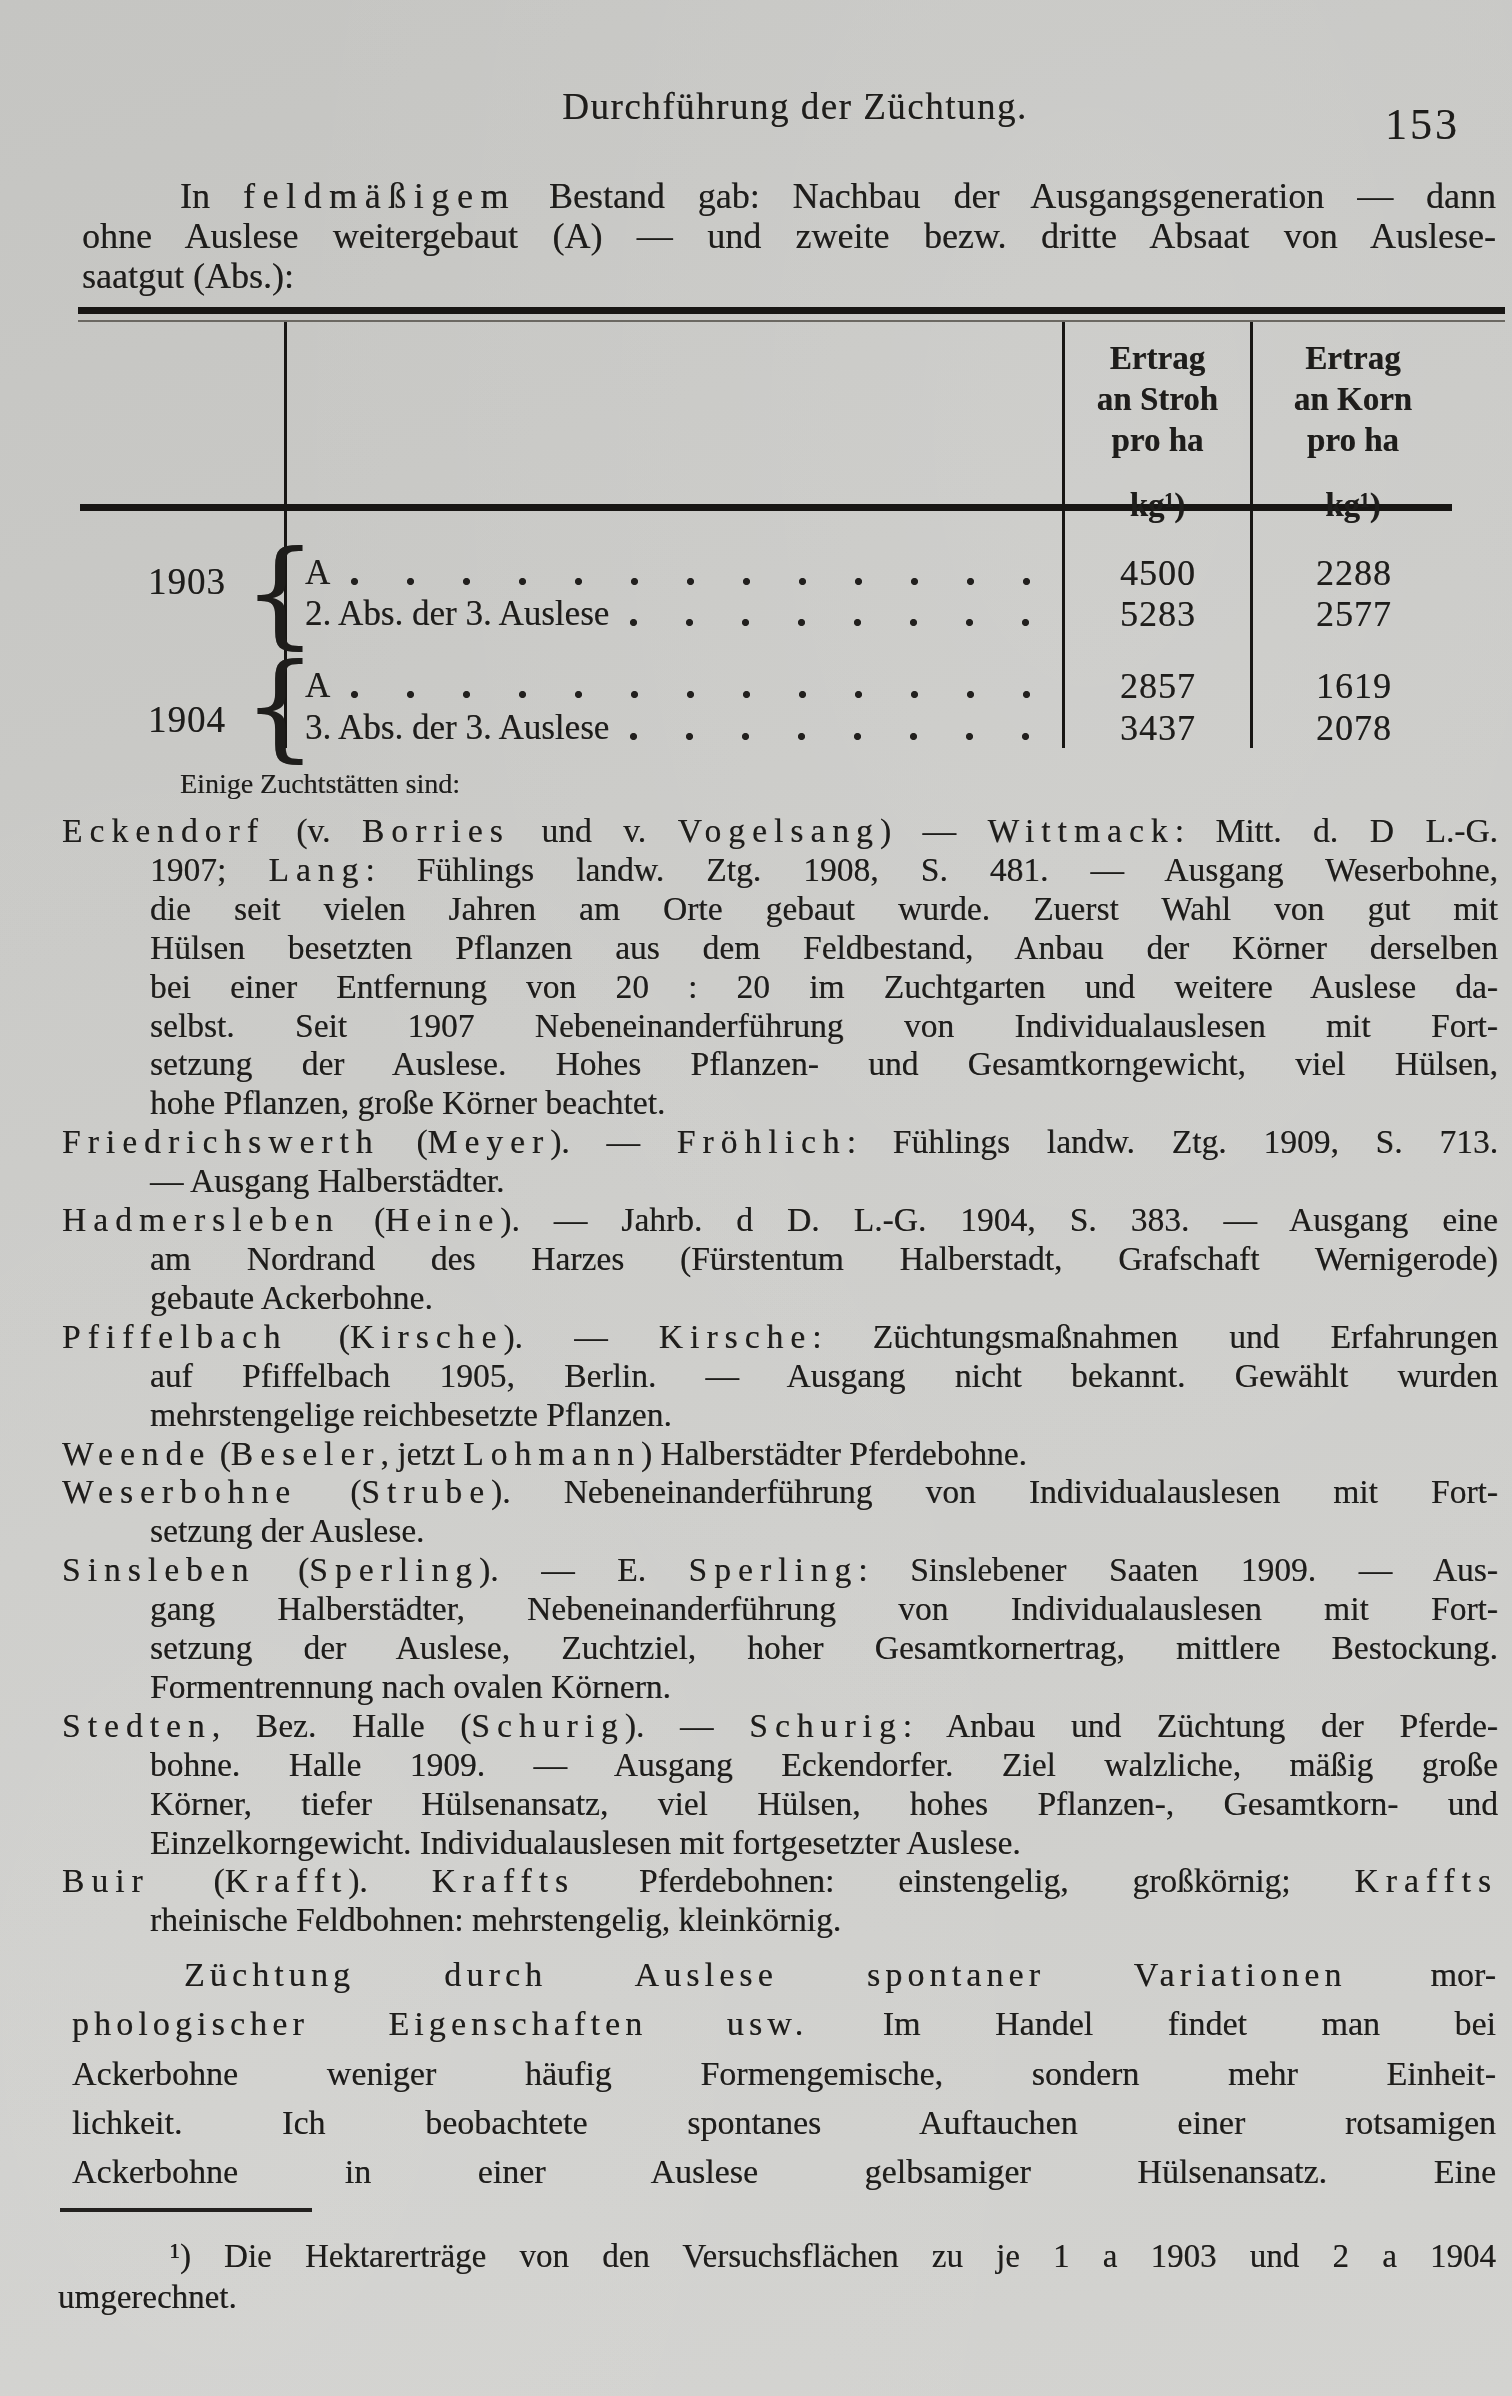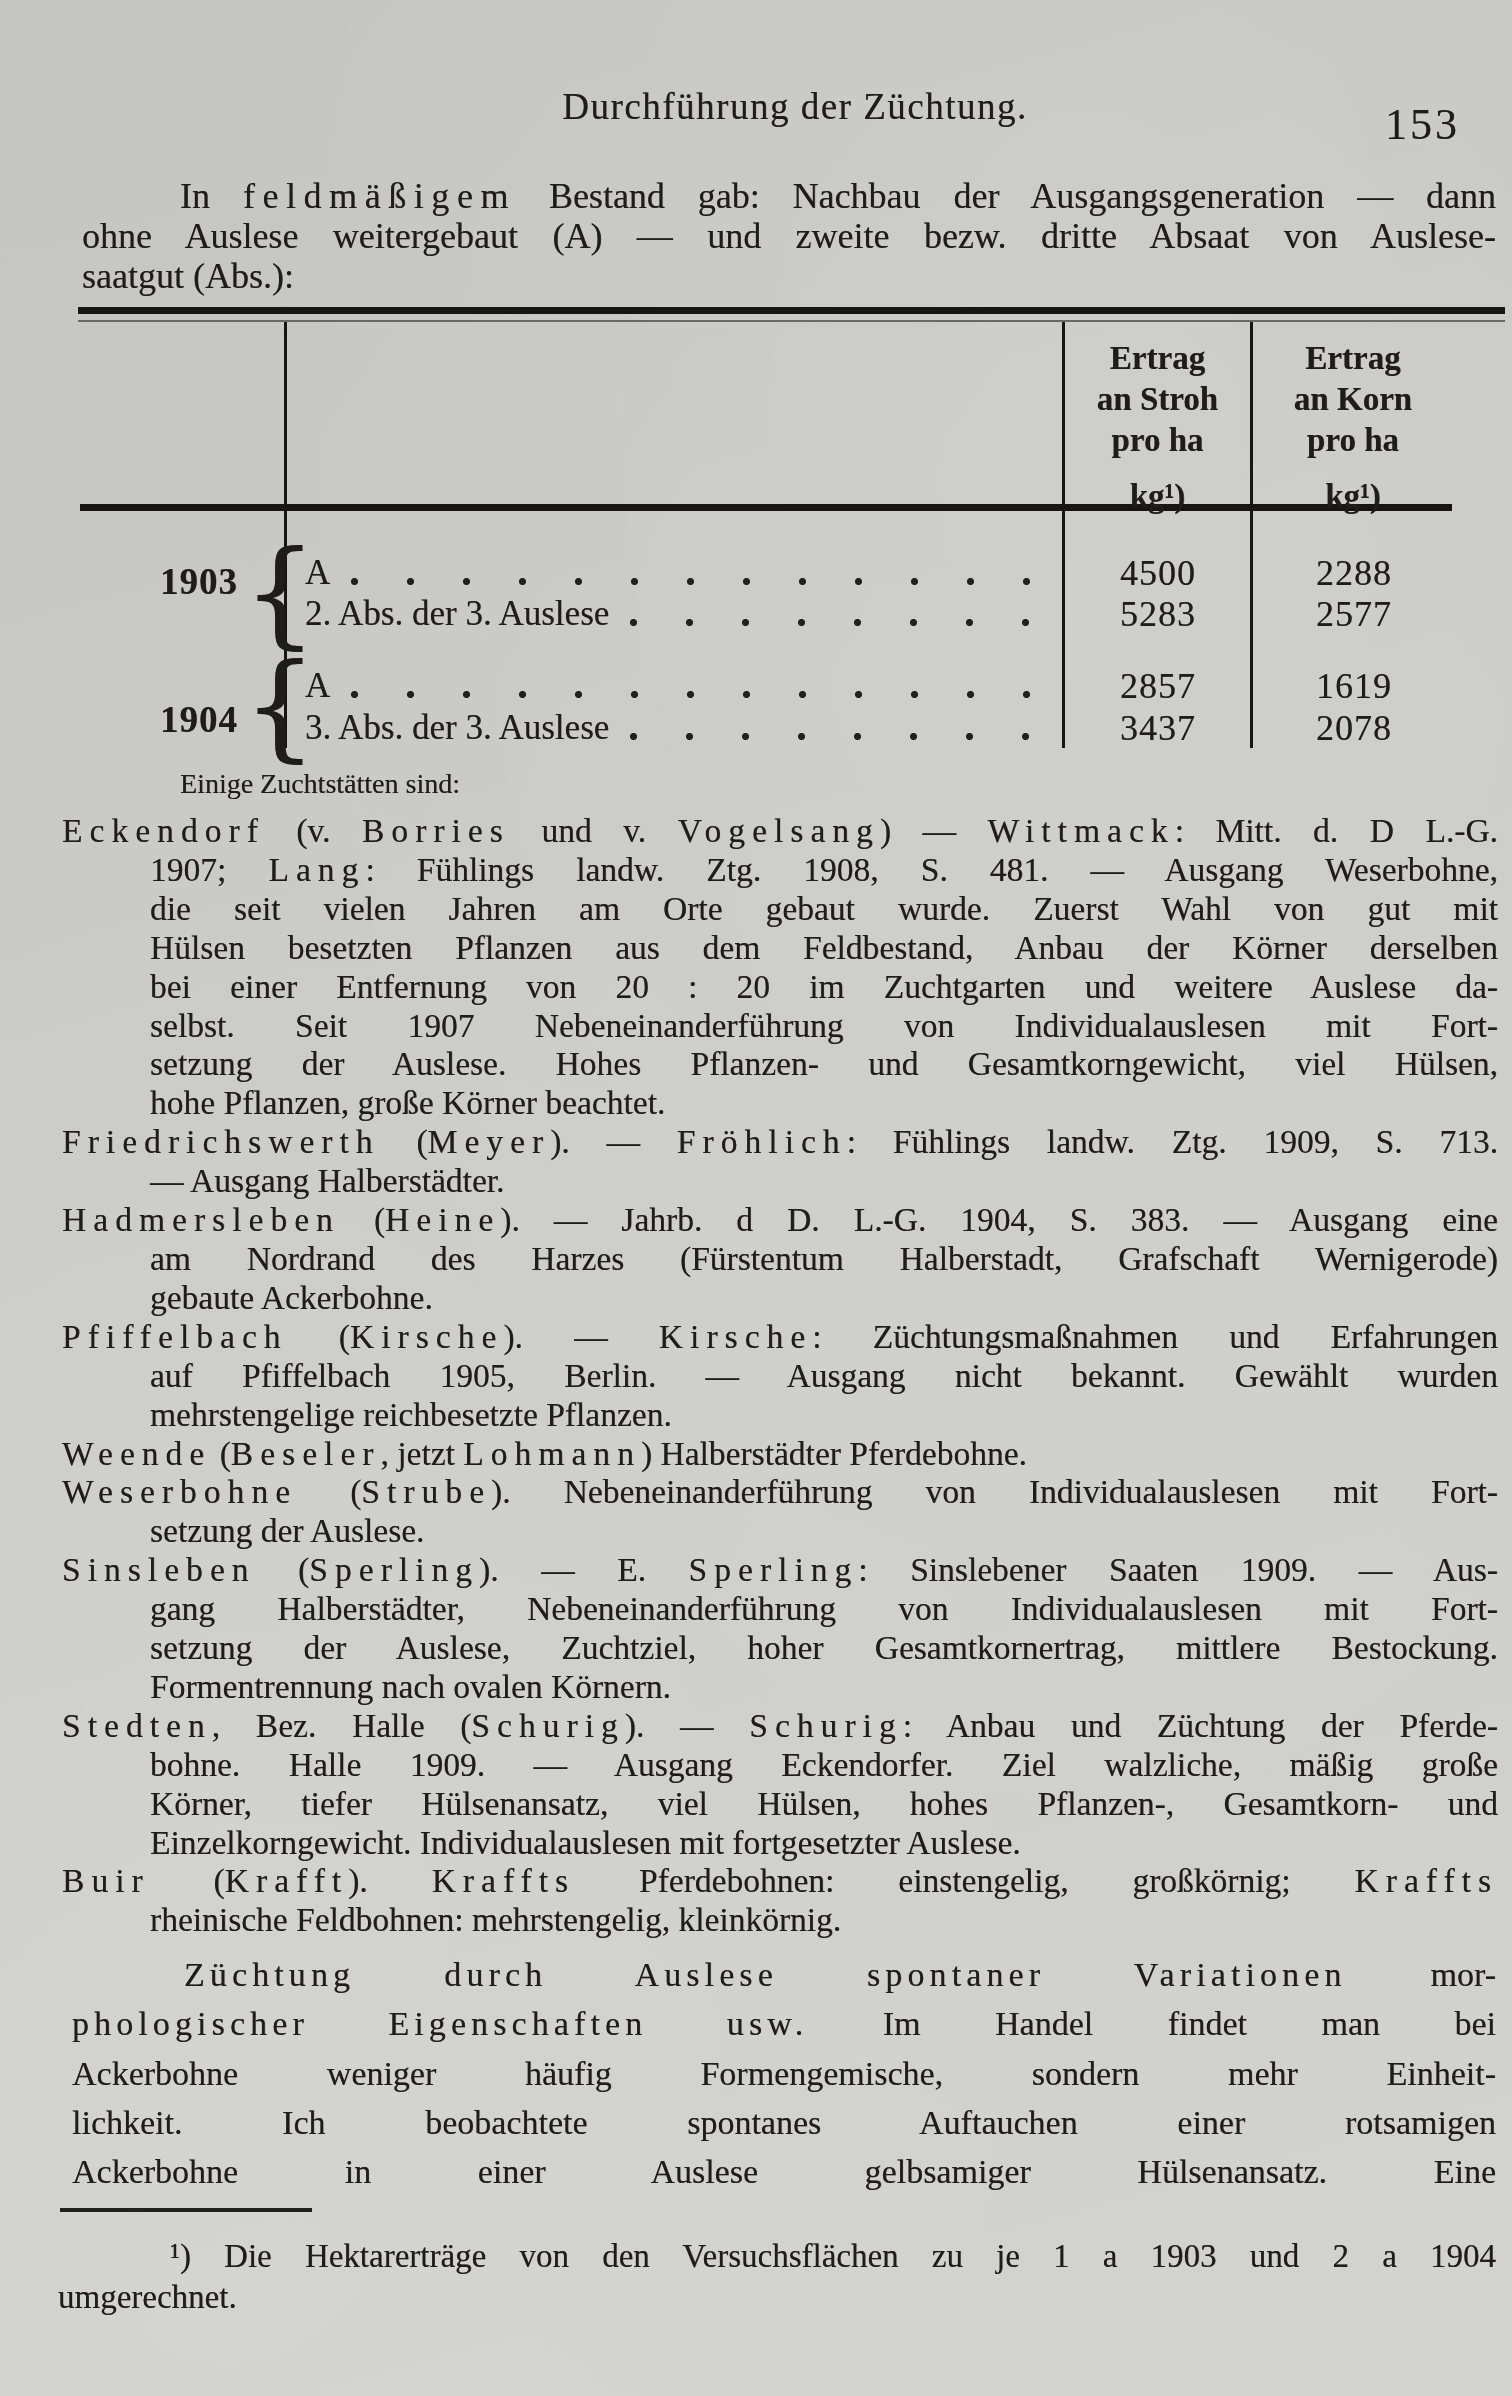--- a/index.html
+++ b/index.html
@@ -32,23 +32,23 @@
   .rule { background:#181614; }
   .rule-top-thick { left:78px; top:307px; width:1427px; height:7px; }
   .rule-top-thin  { left:78px; top:320px; width:1427px; height:2px; background:#6b6862; }
   .rule-head      { left:80px; top:504px; width:1372px; height:7px; }
   .vline { width:3px; background:#181614; top:322px; height:426px; }
   .vline-1 { left:284px; } .vline-2 { left:1062px; } .vline-3 { left:1250px; }
 
   .th { top:338px; text-align:center; font-size:33px; line-height:41px;font-weight:bold; }
   .th-stroh { left:1066px; width:183px; }
   .th-korn  { left:1254px; width:198px; }
-  .th .unit { margin-top:15px; }
-
-  .year { left:160px; width:100px; font-size:37px; font-weight:bold; letter-spacing:1px; }
+  .th .unit { margin-top:24px; }
+
+  .year { left:148px; width:100px; font-size:37px; font-weight:normal; letter-spacing:1px; }
   .year-1903 { top:560px; } .year-1904 { top:673px;margin-top:25px; }
   .brace { left:243px; width:42px; font-size:116px; line-height:100px;
            font-family:"DejaVu Serif", serif; font-weight:normal; }
   .brace-1903 { top:543px; } .brace-1904 { top:656px; }
 
   .trow { left:305px; width:1150px; height:42px; font-size:35px; line-height:40px; }
   .trow .lbl { position:absolute; left:0; top:0; width:742px; display:flex; }
   .trow .lt  { white-space:pre; }
   .trow .leader { flex:1 1 auto; height:9px; align-self:flex-end;
     margin:0 8px 7px 20px;

